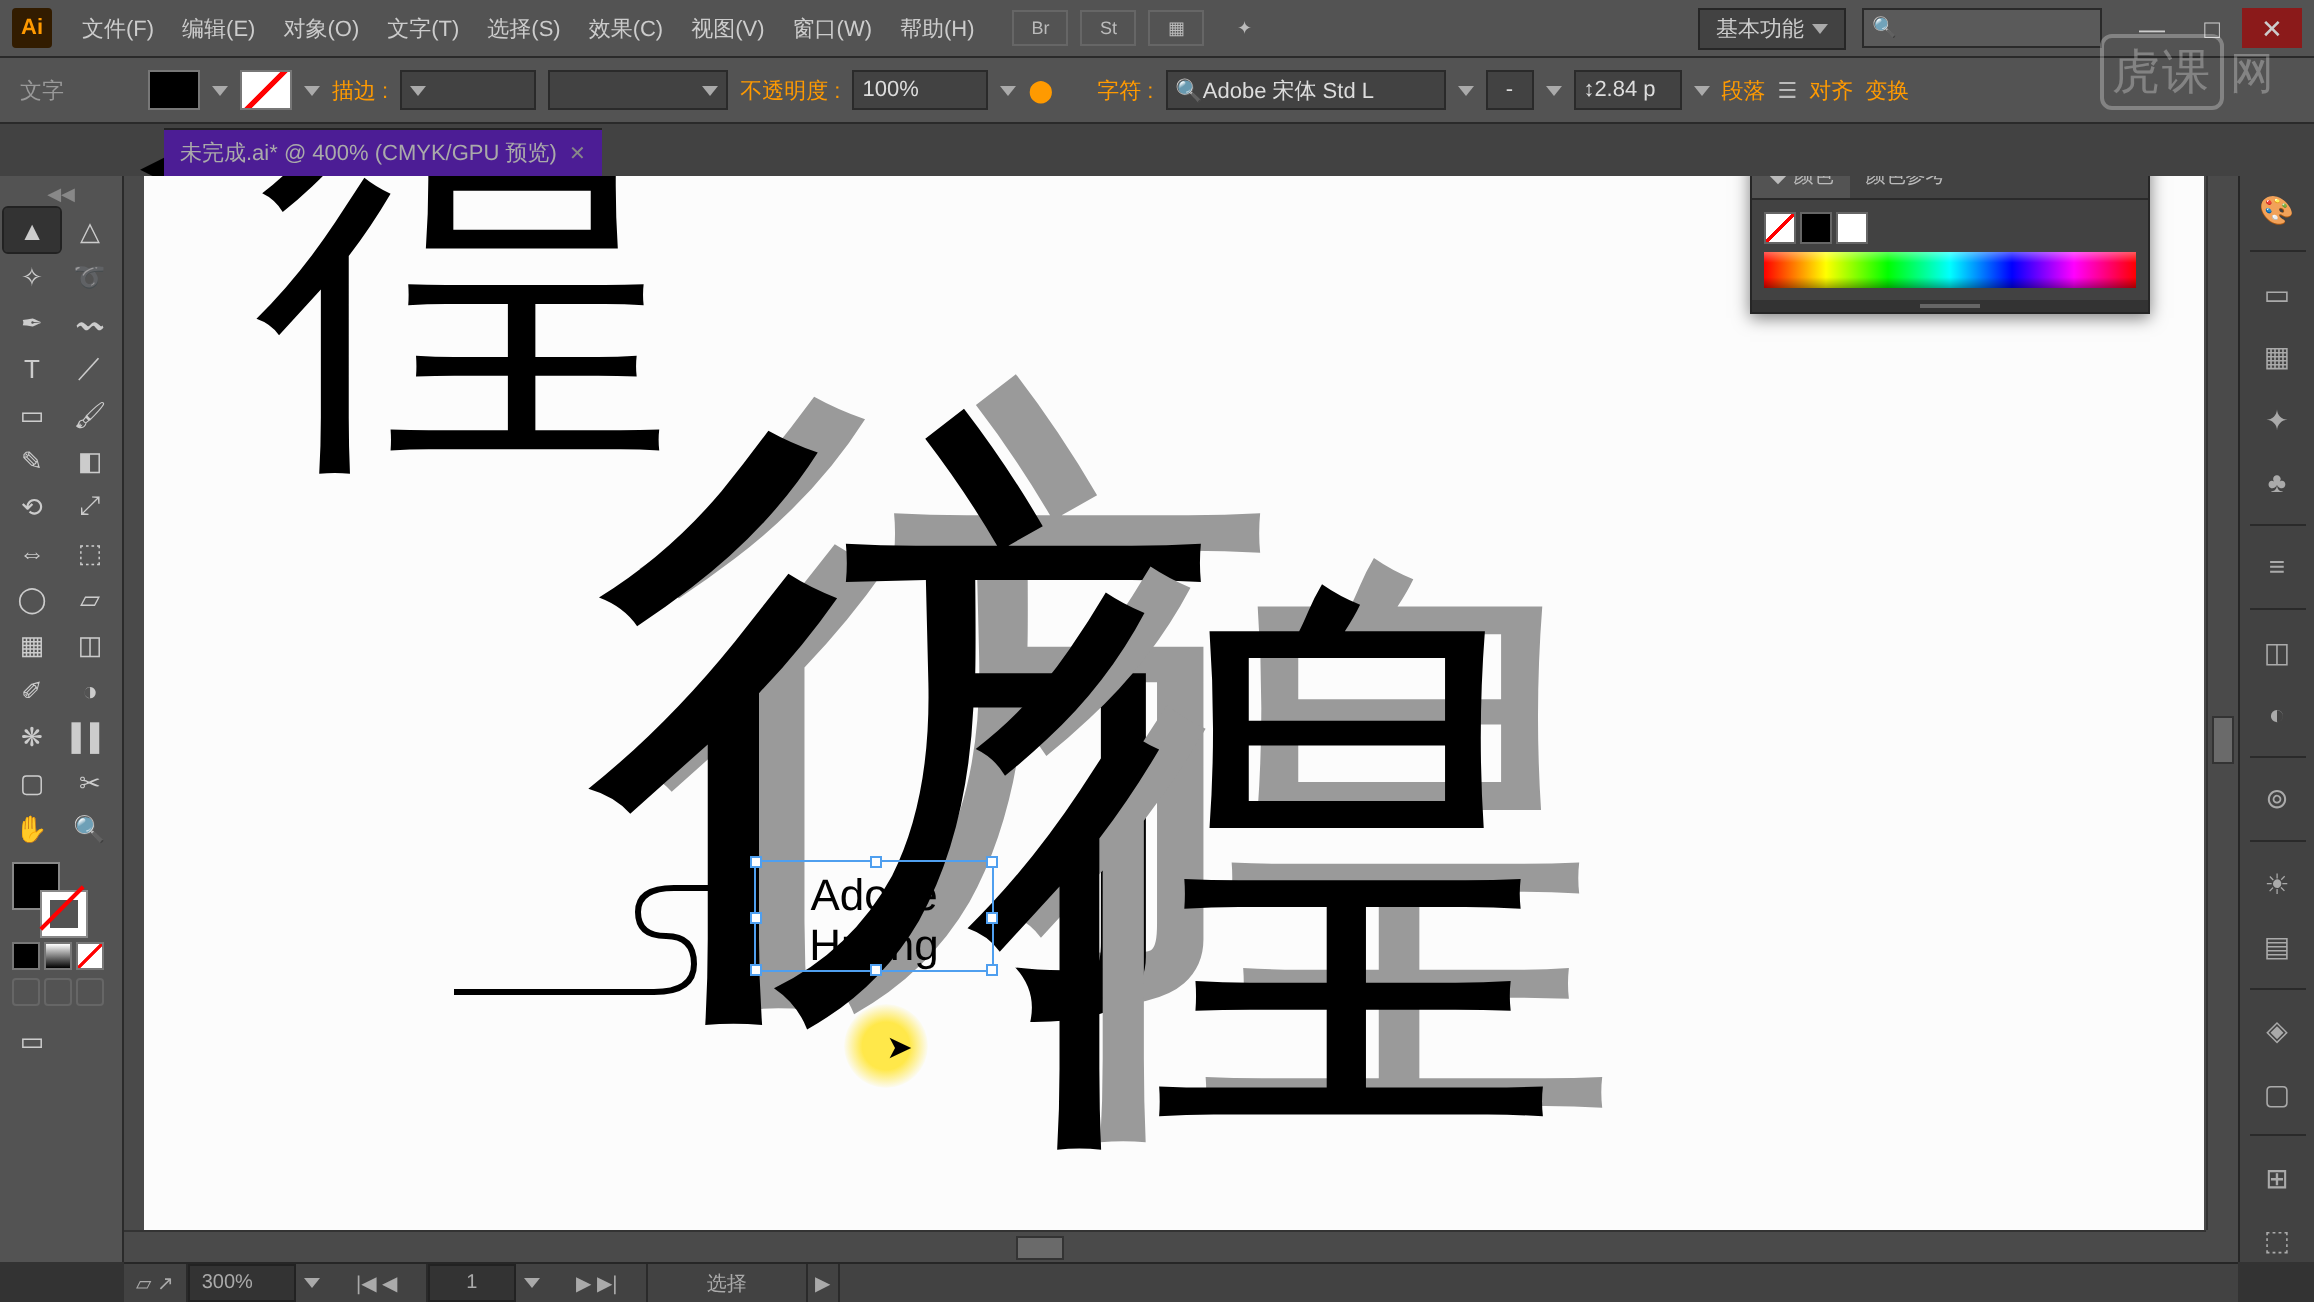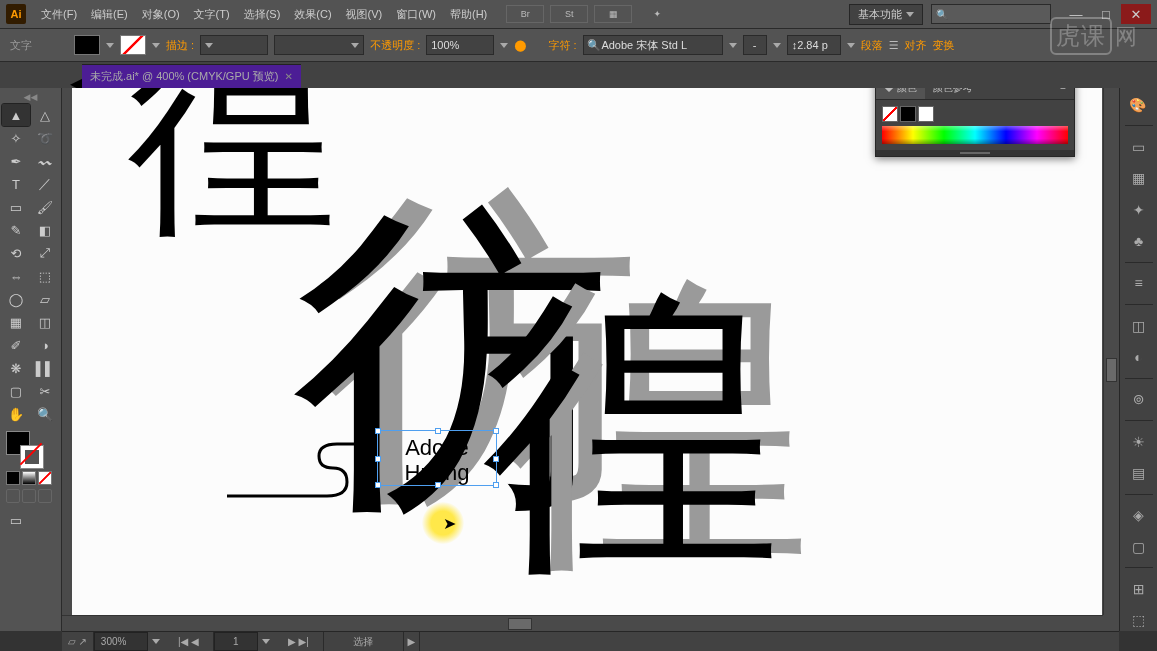--- a/index.html
+++ b/index.html
@@ -1,21 +1,21 @@
 <!DOCTYPE html>
 <html><head>
 <meta charset="utf-8">
 <style>
 *{margin:0;padding:0;box-sizing:border-box;font-family:"Microsoft YaHei",Arial,sans-serif;user-select:none}
 body{background:#333;overflow:hidden;width:1157px;height:651px;position:relative}
 .titlebar{height:28px;background:#535353;display:flex;align-items:center;padding:0 6px;color:#ccc;font-size:11px}
 .ai-logo{width:20px;height:20px;background:#321c00;color:#ff9a00;font-weight:bold;display:flex;align-items:center;justify-content:center;font-size:11px;margin-right:8px;border-radius:2px}
 .menu-item{padding:0 7px;cursor:pointer}
 .titlebar-icons{margin-left:12px;display:flex;gap:6px}
-.tb-icon{width:38px;height:18px;border:1px solid #666;display:flex;align-items:center;justify-content:center;font-size:9px;color:#bbb}
+.tb-icon{width:28px;height:18px;border:1px solid #666;display:flex;align-items:center;justify-content:center;font-size:9px;color:#bbb}
 .spacer{flex:1}
 .workspace-dd{background:#424242;padding:2px 8px;font-size:11px;border:1px solid #262626;display:flex;align-items:center;gap:4px}
 .search-box{width:120px;height:20px;background:#5a5a5a;border:1px solid #2a2a2a;margin-left:8px;display:flex;align-items:center;padding:0 4px;color:#999;font-size:10px}
 .win-controls{display:flex;margin-left:10px}
 .win-btn{width:30px;height:20px;display:flex;align-items:center;justify-content:center;color:#ccc;font-size:13px}
 .win-close{background:#8b1a1a}
 
 .options-bar{height:34px;background:#535353;border-top:1px solid #2a2a2a;border-bottom:1px solid #2a2a2a;display:flex;align-items:center;padding:0 10px;color:#999;font-size:11px;gap:6px}
 .opt-label{color:#ff9a00}
 .opt-field{background:#424242;border:1px solid #2a2a2a;padding:1px 4px;color:#ddd;height:20px;display:flex;align-items:center}

